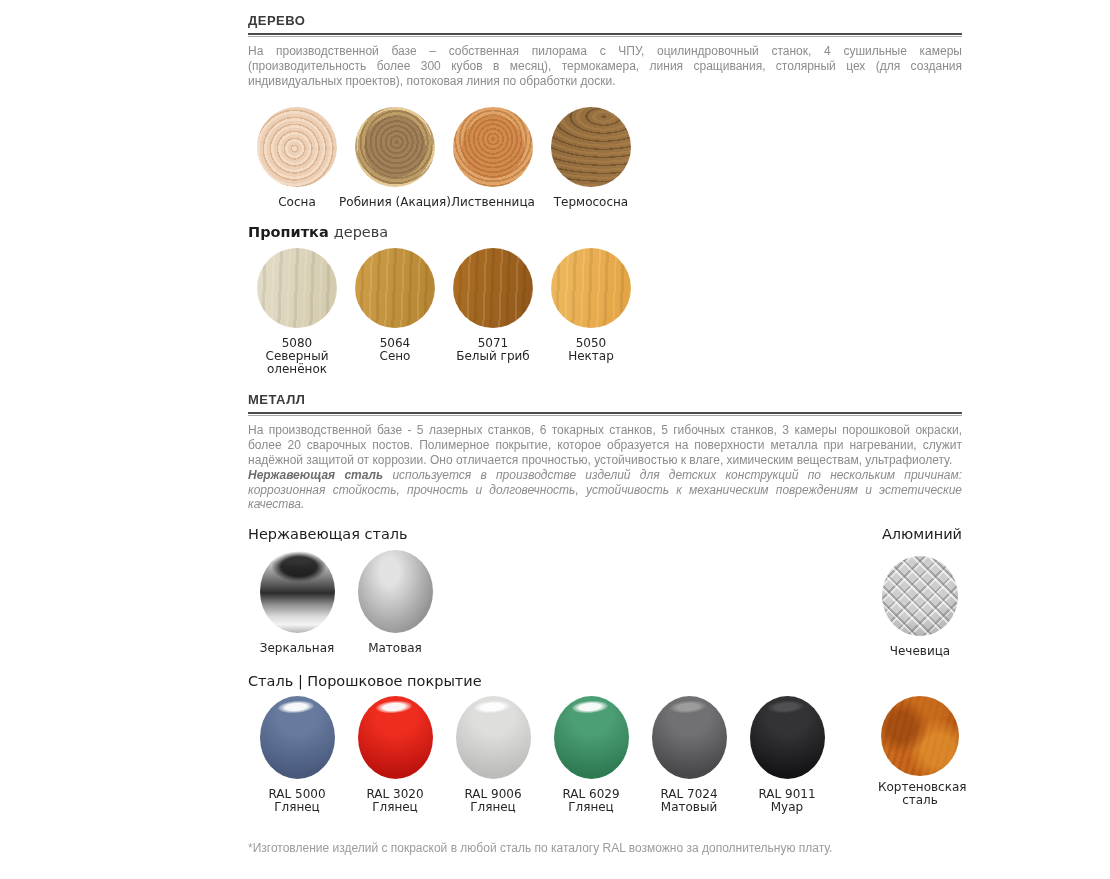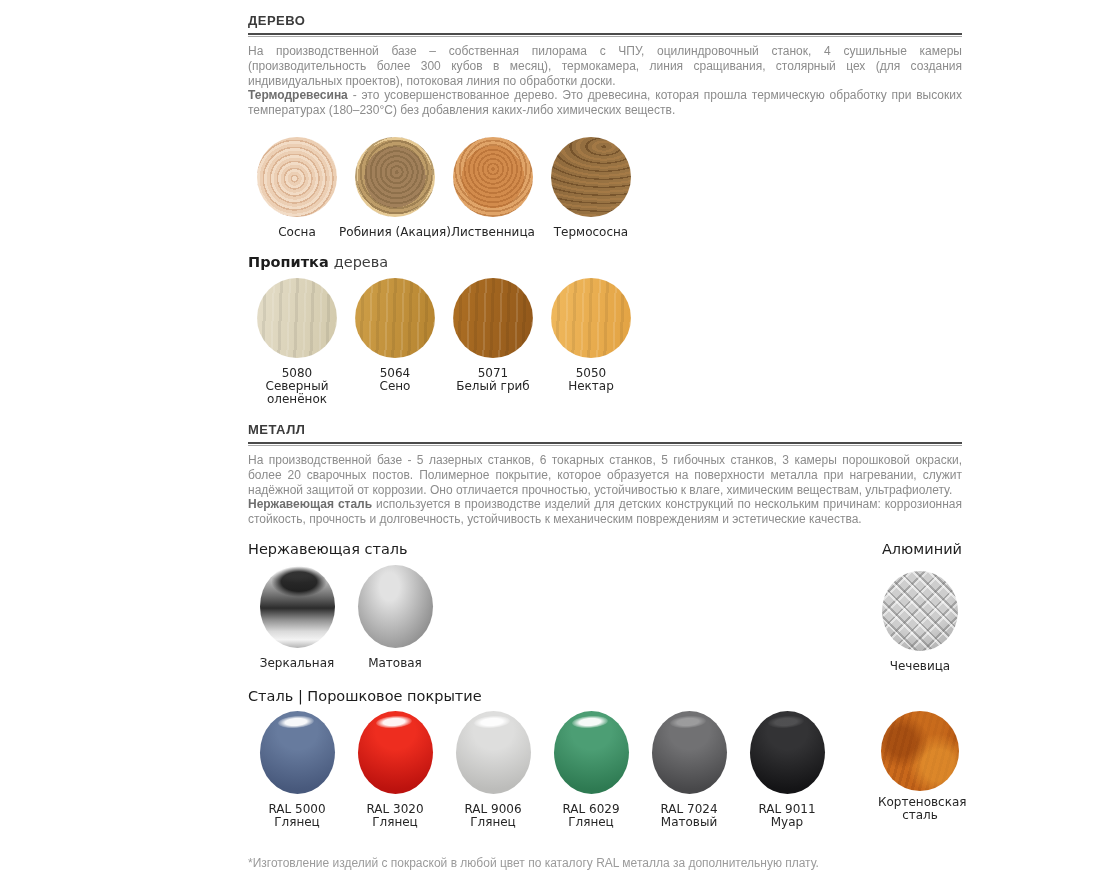--- a/index.html
+++ b/index.html
@@ -100,21 +100,20 @@
 </head>
 <body>
 
 <div class="page">
   <div class="content">
 
     <div class="sec-wood">
       <div class="section-title">ДЕРЕВО</div>
       <div class="title-rule"></div>
       <p class="body-text"><span>На производственной базе – собственная пилорама с ЧПУ, оцилиндровочный станок, 4 сушильные камеры (производительность более 300 кубов в месяц), термокамера, линия сращивания, столярный цех (для создания индивидуальных проектов), потоковая линия по обработки доски.</span></p>
-      <p class="body-text" style="margin-top:0;"><b>Термодревесина</b><span> - это усовершенствованное дерево. Это древесина, которая прошла термическую обработку при высоких температурах (180–230°C) без добавления каких-либо химических веществ.</span></p>
 
       <div class="swatch-row row-wood">
         <div class="swatch">
           <div class="circle80 tex-sosna"></div>
           <div class="swatch-label">Сосна</div>
         </div>
         <div class="swatch">
           <div class="circle80 tex-robinia"></div>
           <div class="swatch-label">Робиния (Акация)</div>
         </div>
@@ -161,21 +160,21 @@
             <span class="wrap">Нектар</span>
           </div>
         </div>
       </div>
     </div>
 
     <div class="sec-metal">
       <div class="section-title">МЕТАЛЛ</div>
       <div class="title-rule"></div>
       <p class="body-text"><span>На производственной базе - 5 лазерных станков, 6 токарных станков, 5 гибочных станков, 3 камеры порошковой окраски, более 20 сварочных постов. Полимерное покрытие, которое образуется на поверхности металла при нагревании, служит надёжной защитой от коррозии. Оно отличается прочностью, устойчивостью к влаге, химическим веществам, ультрафиолету.</span></p>
-      <p class="body-text" style="margin-top:0;"><b>Нержавеющая сталь</b><span> используется в производстве изделий для детских конструкций по нескольким причинам: коррозионная стойкость, прочность и долговечность, устойчивость к механическим повреждениям и эстетические качества.</span></p>
+      <p class="body-text" style="margin-top:0;font-style:italic;"><b>Нержавеющая сталь</b><span> используется в производстве изделий для детских конструкций по нескольким причинам: коррозионная стойкость, прочность и долговечность, устойчивость к механическим повреждениям и эстетические качества.</span></p>
 
       <div class="stainless-block">
         <div class="stain-left">
           <div class="sub-head">Нержавеющая сталь</div>
           <div class="swatch-row">
             <div class="swatch">
               <div class="sphere tex-mirror"></div>
               <div class="swatch-label">Зеркальная</div>
             </div>
             <div class="swatch">
@@ -238,16 +237,16 @@
         </div>
         <div class="swatch corten-col">
           <div class="tex-corten" style="--c1: #d2701f; --c2: #b85a14;"></div>
           <div class="swatch-label lab2">
             <span class="wrap">Кортеновская</span>
             <span class="wrap">сталь</span>
           </div>
         </div>
       </div>
 
-      <div class="footer-note">*Изготовление изделий с покраской в любой цвет по каталогу RAL металла за дополнительную плату.</div>
+      <div class="footer-note">*Изготовление изделий с покраской в любой сталь по каталогу RAL возможно за дополнительную плату.</div>
     </div>
   </div>
 </div>
 
 </body></html>

